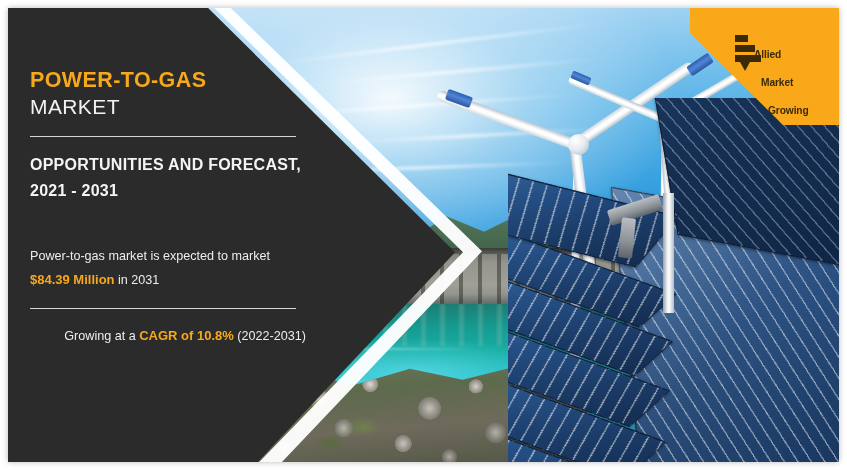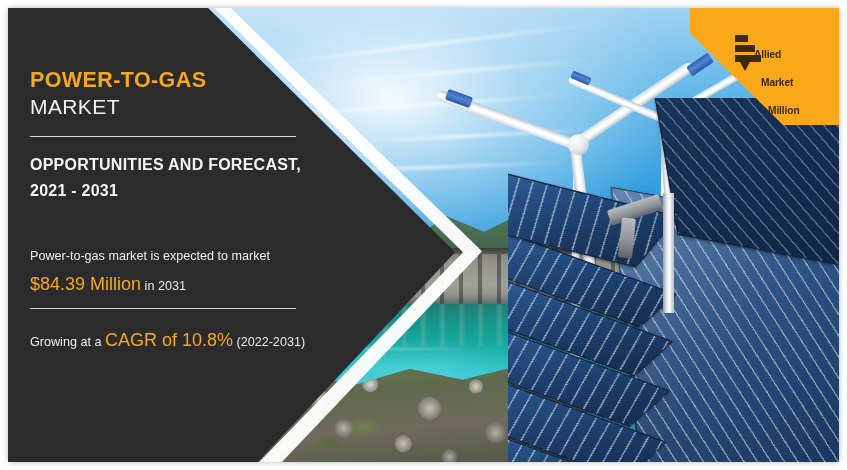--- a/index.html
+++ b/index.html
@@ -347,25 +347,26 @@
     line-height: 1.82;
   }
   .stat-cagr {
     position: absolute;
     left: 8px;
     top: 316px;
     width: 276px;
     font-size: 12.6px;
     color: #ededed;
     line-height: 1.82;
+    text-align: right;
   }
   .hl {
     color: #f7a81b;
-    font-weight: normal;
-    font-size: 18px;
+    font-weight: bold;
+    font-size: 13px;
   }
 
   
   .logo-diamond {
     position: absolute;
     right: -1px;
     top: -1px;
     width: 150px;
     height: 118px;
     background: #f9a81a;
@@ -532,18 +533,18 @@
     <div class="logo-mark">
       <div class="logo-bubble">
         <div class="logo-bar logo-bar-1"></div>
         <div class="logo-bar logo-bar-2"></div>
         <div class="logo-bar logo-bar-3"></div>
         <div class="logo-tail"></div>
       </div>
       <div class="logo-words">
         <span class="logo-word logo-word-1">Allied</span>
         <span class="logo-word logo-word-2">Market</span>
-        <span class="logo-word logo-word-3">Million</span>
+        <span class="logo-word logo-word-3">Growing</span>
       </div>
     </div>
 
   </div>
 </div>
 
 </body></html>

